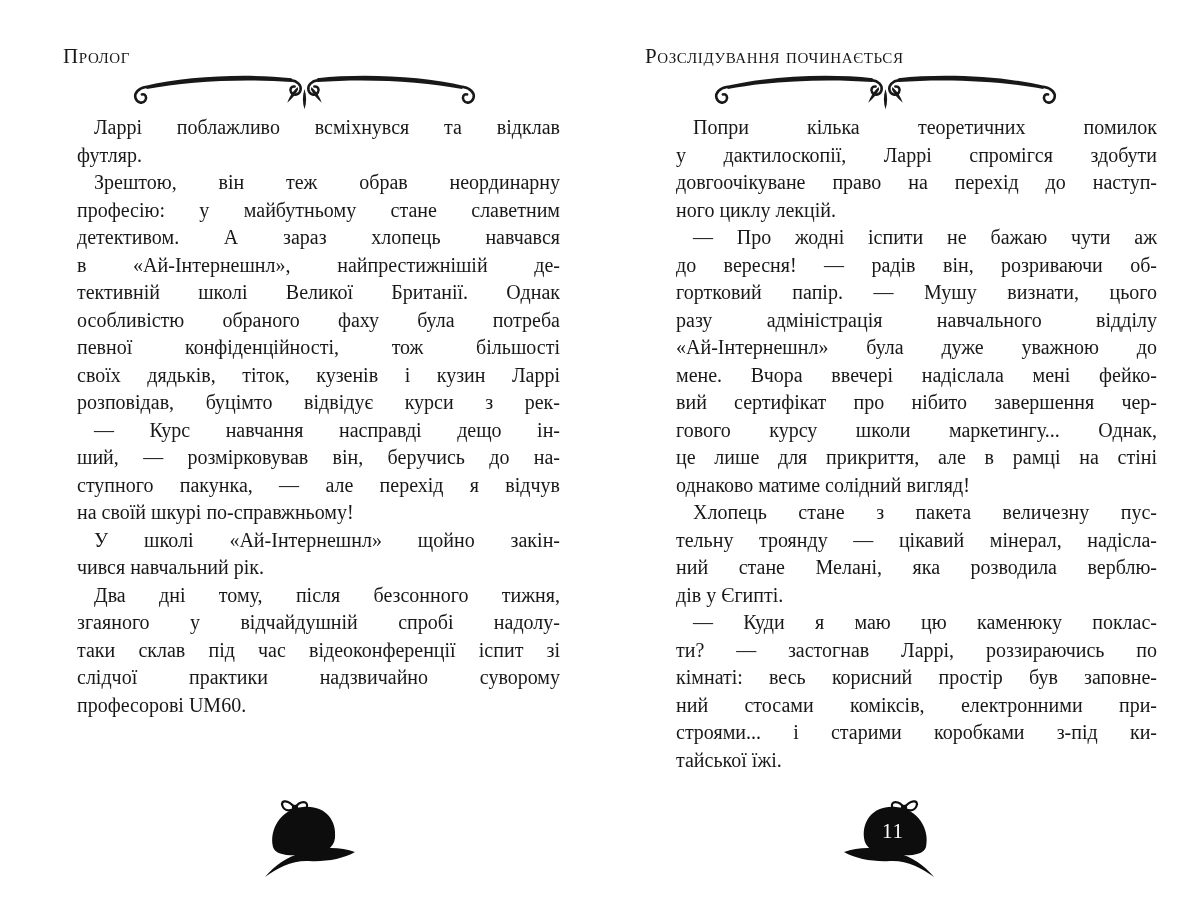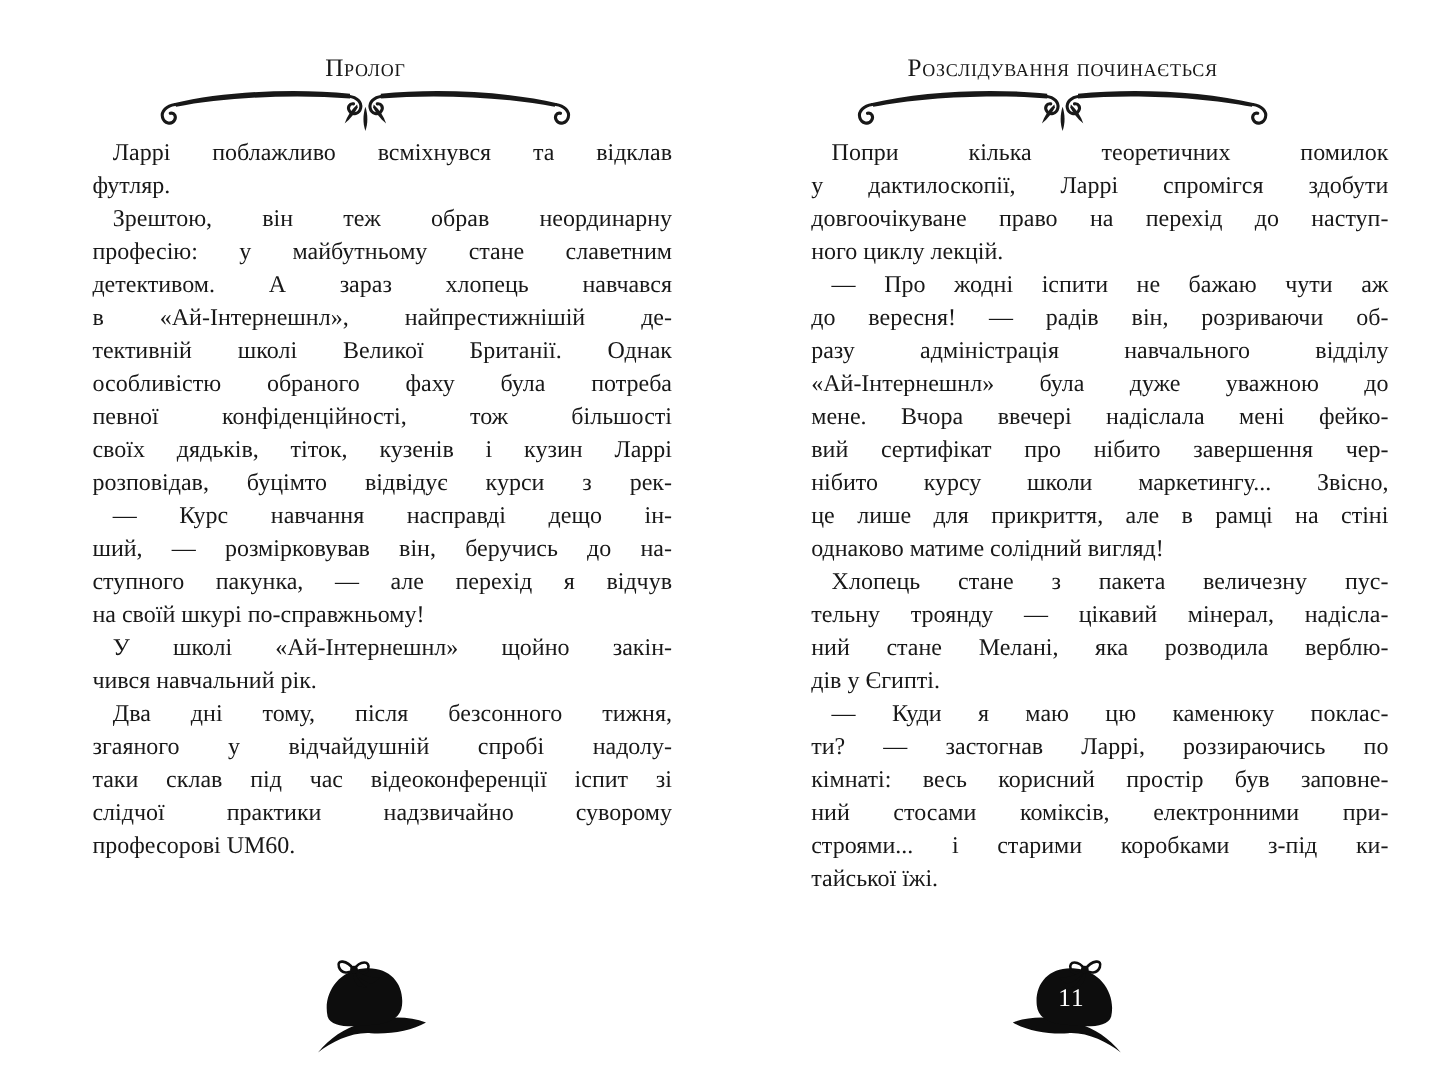--- a/index.html
+++ b/index.html
@@ -28,21 +28,21 @@
   .page.right { left: 600px; }
 
   .running-head {
     position: absolute;
     top: 44px;
     height: 24px;
     font-variant: small-caps;
     font-variant-caps: small-caps;
     font-size: 21px;
     letter-spacing: 0.6px;
-    text-align: center;
+    text-align: left;
     color: #181818;
     white-space: nowrap;
   }
   .page.left  .running-head { left: 63px;  width: 483px; }
   .page.right .running-head { left: 45px;  width: 481px; }
 
   .flourish {
     position: absolute;
     top: 70px;
     width: 345px;
@@ -187,25 +187,26 @@
     <div class="text-block">
         <div class="para">
           <div class="line first">Попри кілька теоретичних помилок</div>
           <div class="line">у дактилоскопії, Ларрі спромігся здобути</div>
           <div class="line">довгоочікуване право на перехід до наступ-</div>
           <div class="line last">ного циклу лекцій.</div>
         </div>
         <div class="para">
           <div class="line first">— Про жодні іспити не бажаю чути аж</div>
           <div class="line">до вересня! — радів він, розриваючи об-</div>
+          <div class="line">гортковий папір. — Мушу визнати, цього</div>
           <div class="line">разу адміністрація навчального відділу</div>
           <div class="line">«Ай-Інтернешнл» була дуже уважною до</div>
           <div class="line">мене. Вчора ввечері надіслала мені фейко-</div>
           <div class="line">вий сертифікат про нібито завершення чер-</div>
-          <div class="line">нібито курсу школи маркетингу... Звісно,</div>
+          <div class="line">гового курсу школи маркетингу... Однак,</div>
           <div class="line">це лише для прикриття, але в рамці на стіні</div>
           <div class="line last">однаково матиме солідний вигляд!</div>
         </div>
         <div class="para">
           <div class="line first">Хлопець стане з пакета величезну пус-</div>
           <div class="line">тельну троянду — цікавий мінерал, надісла-</div>
           <div class="line">ний стане Мелані, яка розводила верблю-</div>
           <div class="line last">дів у Єгипті.</div>
         </div>
         <div class="para">

